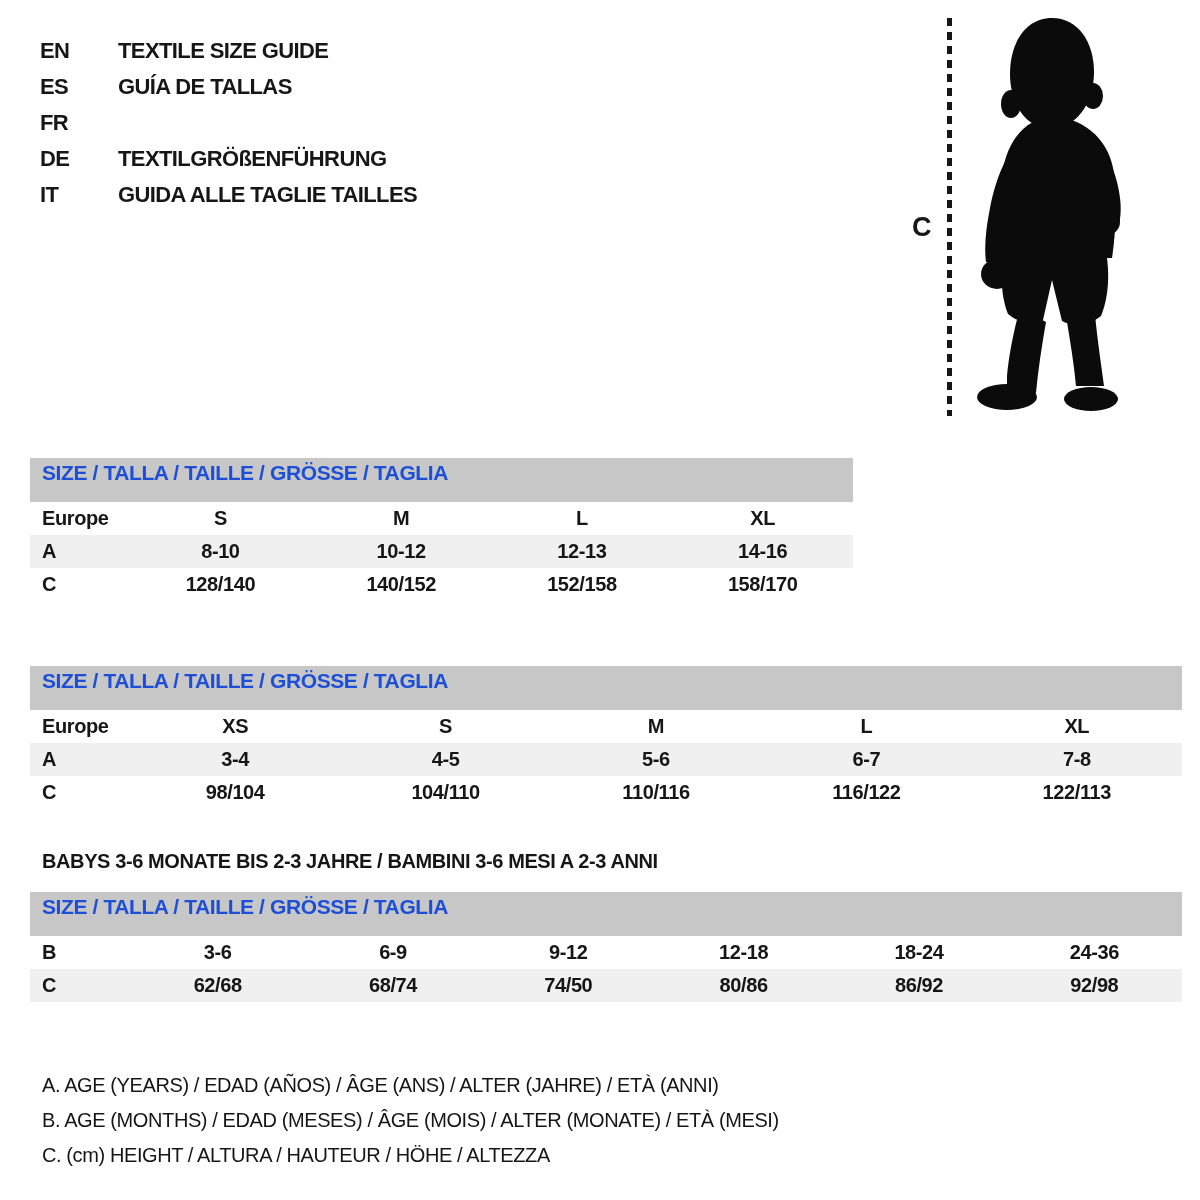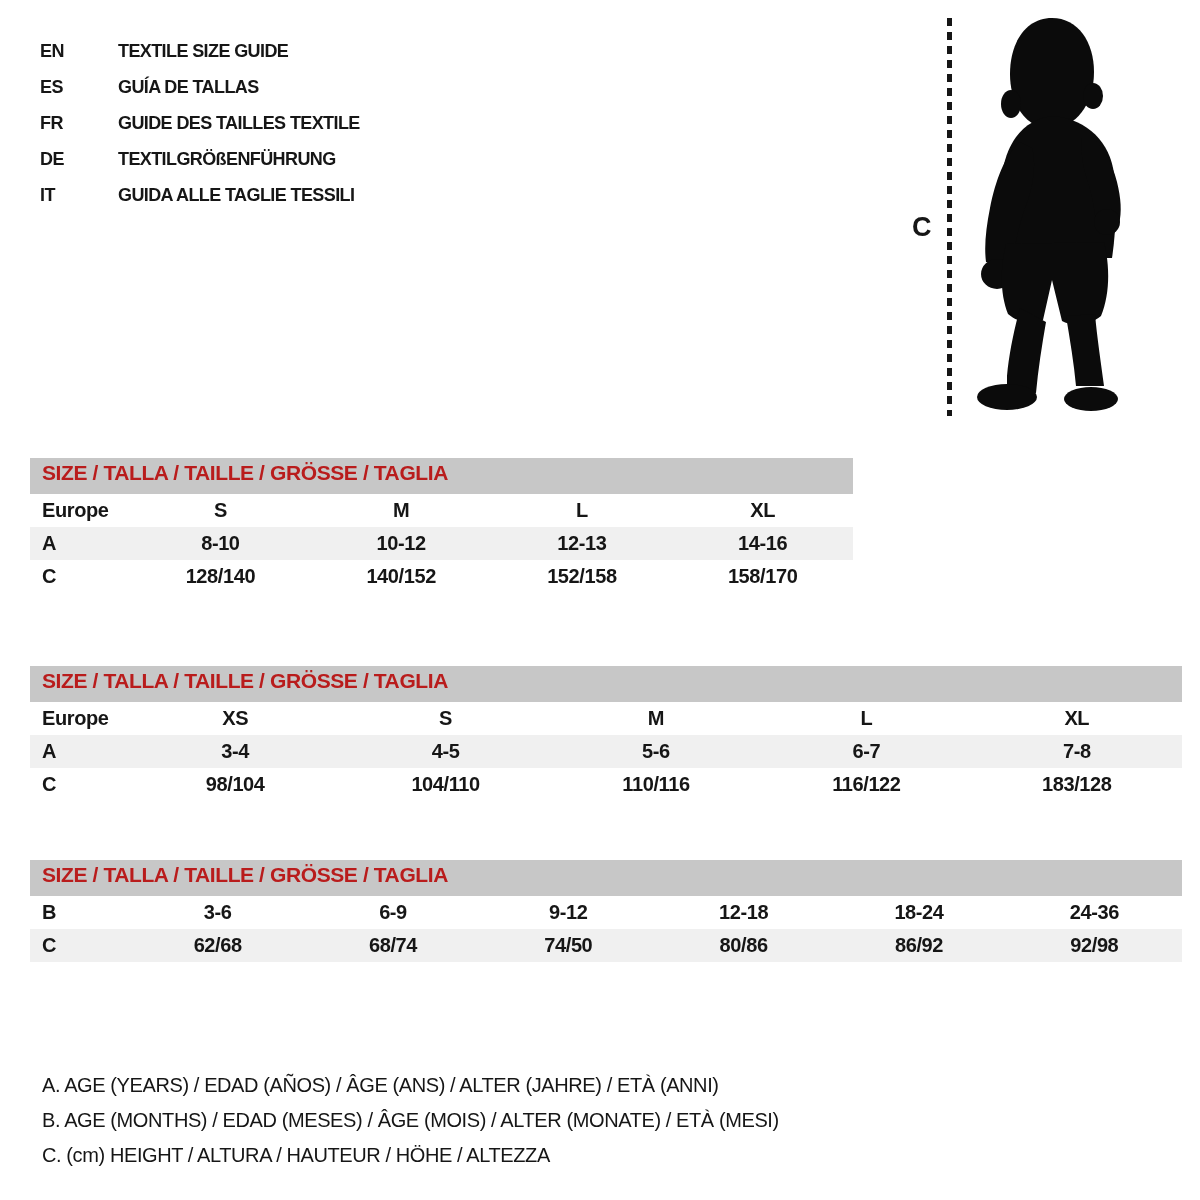--- a/index.html
+++ b/index.html
@@ -4,41 +4,41 @@
 <style>
   html,body { margin:0; padding:0; background:#fff; }
   .page {
     position:relative; width:1200px; height:1200px; background:#ffffff;
     font-family:"Liberation Sans", sans-serif; color:var(--ink,#161616);
     overflow:hidden;
   }
   
   .langs { position:absolute; top:33px; left:40px; }
   .lang-row { display:flex; height:36px; align-items:center;
-              font-weight:bold; font-size:18px; letter-spacing:-0.6px; }
+              font-weight:bold; font-size:22px; letter-spacing:-0.6px; }
   .lang-code { width:78px; }
   
   .measure-line {
     position:absolute; left:947px; top:18px; width:5px; height:398px;
     background:repeating-linear-gradient(to bottom, var(--ink,#161616) 0 8px, transparent 8px 14px);
   }
   .measure-label { position:absolute; left:912px; top:212px;
                    font-size:27px; font-weight:bold; }
   .toddler { position:absolute; left:964px; top:16px; }
   
   .sec { position:absolute; left:30px; }
   .sec-junior   { top:433px; width:823px;  }
   .sec-children { top:641px; width:1152px; }
   .sec-babies   { top:849px; width:1152px; }
   .sec h2 { margin:0 0 0 12px; font-size:20px; font-weight:bold;
             letter-spacing:-0.4px; line-height:24px; }
   .sec-babies h2 { line-height:32px; margin-top:-4px; }
   .sec-babies h2 span { display:block; }
-  .size-bar { margin-top:25px; height:36px; background:var(--bar,#c7c7c7);
-              color:#b91c1c; font-weight:bold; font-size:21px; line-height:30px;
+  .size-bar { margin-top:25px; height:44px; background:var(--bar,#c7c7c7);
+              color:#1d4ed8; font-weight:bold; font-size:21px; line-height:30px;
               padding-left:12px; letter-spacing:-0.4px; box-sizing:border-box; }
   .sec-babies .size-bar { margin-top:15px; }
   .sub-sm { font-size:0.62em; vertical-align:-0.25em; }
   
   table { width:100%; border-collapse:collapse; table-layout:fixed;
           font-size:20px; font-weight:bold; }
   col.c-lbl { width:100px; }
   td { height:33px; text-align:center; padding:0; letter-spacing:-0.4px; }
   td.lbl { text-align:left; padding-left:12px; }
   tr.shade { background:var(--shade,#f0f0f0); }
@@ -56,29 +56,28 @@
     <div class="lang-row">
       <span class="lang-code">EN</span>
       <span class="lang-title">TEXTILE SIZE GUIDE</span>
     </div>
     <div class="lang-row">
       <span class="lang-code">ES</span>
       <span class="lang-title">GUÍA DE TALLAS</span>
     </div>
     <div class="lang-row">
       <span class="lang-code">FR</span>
-      <span class="lang-title">GUIDE DES TAILLES TEXTILE</span>
     </div>
     <div class="lang-row">
       <span class="lang-code">DE</span>
       <span class="lang-title">TEXTILGRÖßENFÜHRUNG</span>
     </div>
     <div class="lang-row">
       <span class="lang-code">IT</span>
-      <span class="lang-title">GUIDA ALLE TAGLIE TESSILI</span>
+      <span class="lang-title">GUIDA ALLE TAGLIE TAILLES</span>
     </div>
   </header>
 
   <div class="measure-line"></div>
   <span class="measure-label">C</span>
 
   <svg class="toddler" viewBox="0 0 176 400" width="176" height="400" aria-hidden="true">
     <g fill="#0b0b0b">
       <path d="M88 2 C114 2 130 26 130 56 C130 84 116 108 92 112 C64 116 46 90 46 58 C46 26 62 2 88 2 Z"></path>
       <ellipse cx="47" cy="88" rx="10" ry="14"></ellipse>
@@ -159,28 +158,29 @@
           <td>5-6</td>
           <td>6-7</td>
           <td>7-8</td>
         </tr>
         <tr>
           <td class="lbl">C</td>
           <td>98/104</td>
           <td>104/110</td>
           <td>110/116</td>
           <td>116/122</td>
-          <td>183/128</td>
+          <td>122/113</td>
         </tr>
       </tbody>
     </table>
   </section>
 
   <section class="sec sec-babies">
     <h2>
+      <span>BABYS 3-6 MONATE BIS 2-3 JAHRE / BAMBINI 3-6 MESI A 2-3 ANNI</span>
     </h2>
     <div class="size-bar">SIZE / TALLA / TAILLE / GRÖSSE / TAGLIA</div>
     <table>
       <colgroup>
           <col class="c-lbl">
           <col>
           <col>
           <col>
           <col>
           <col>

